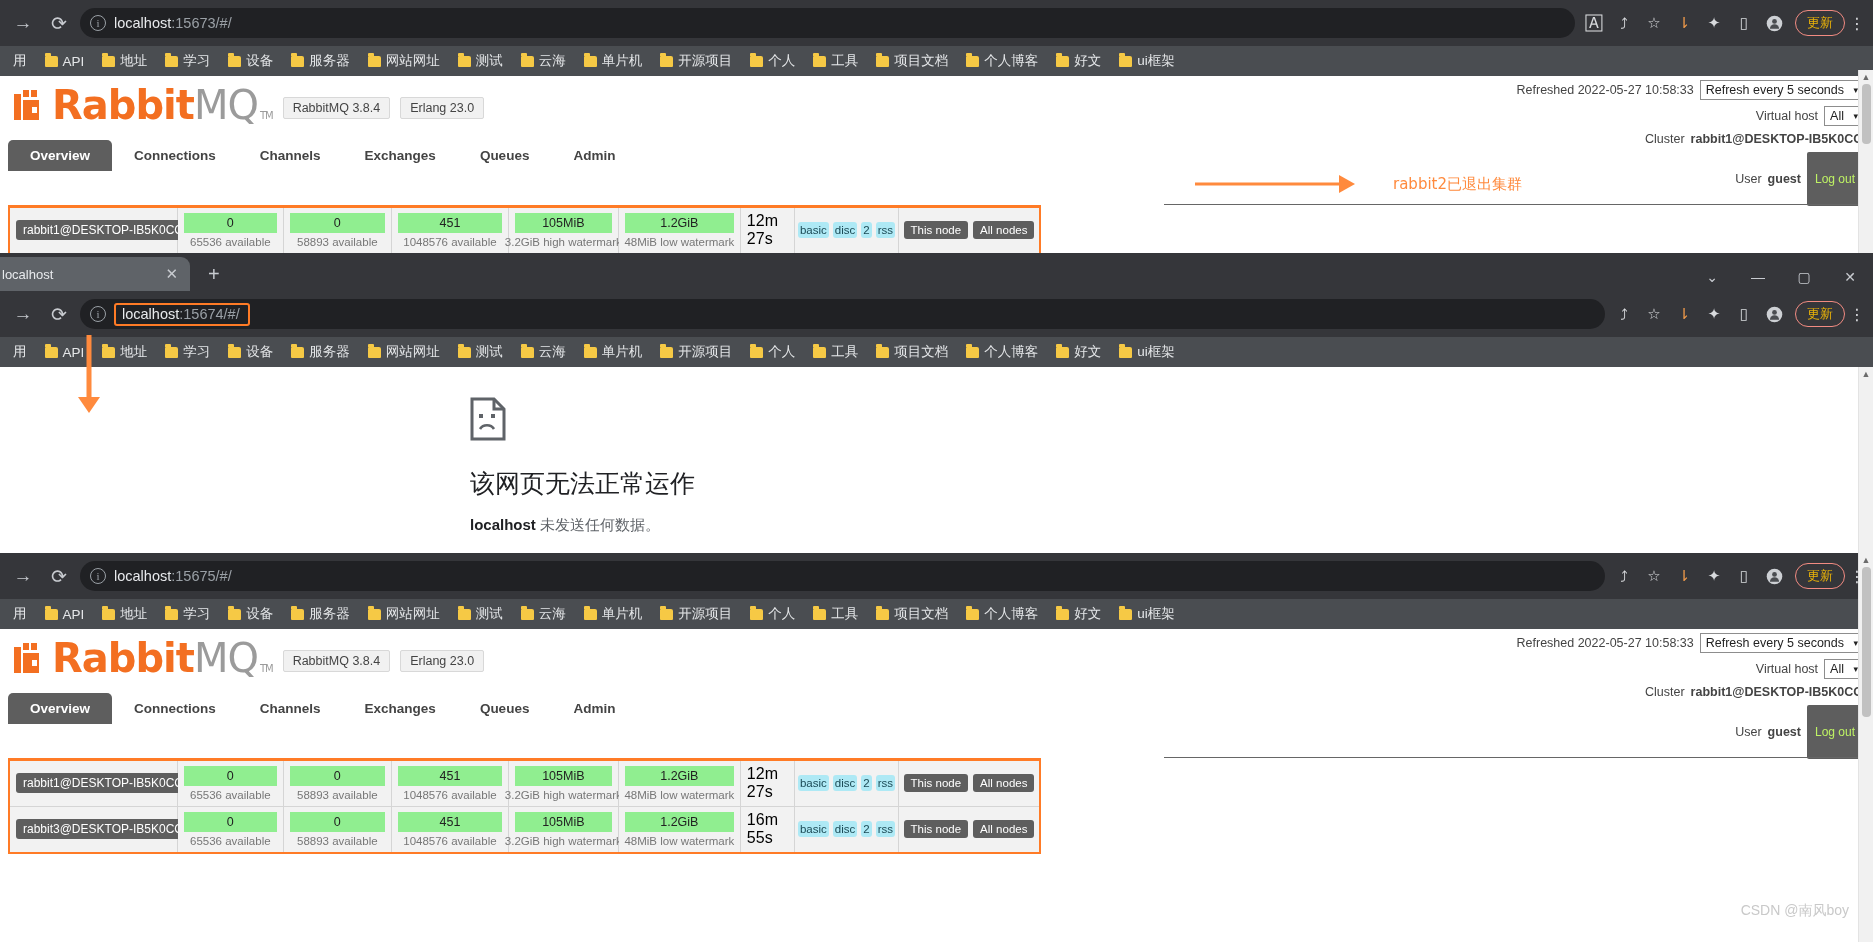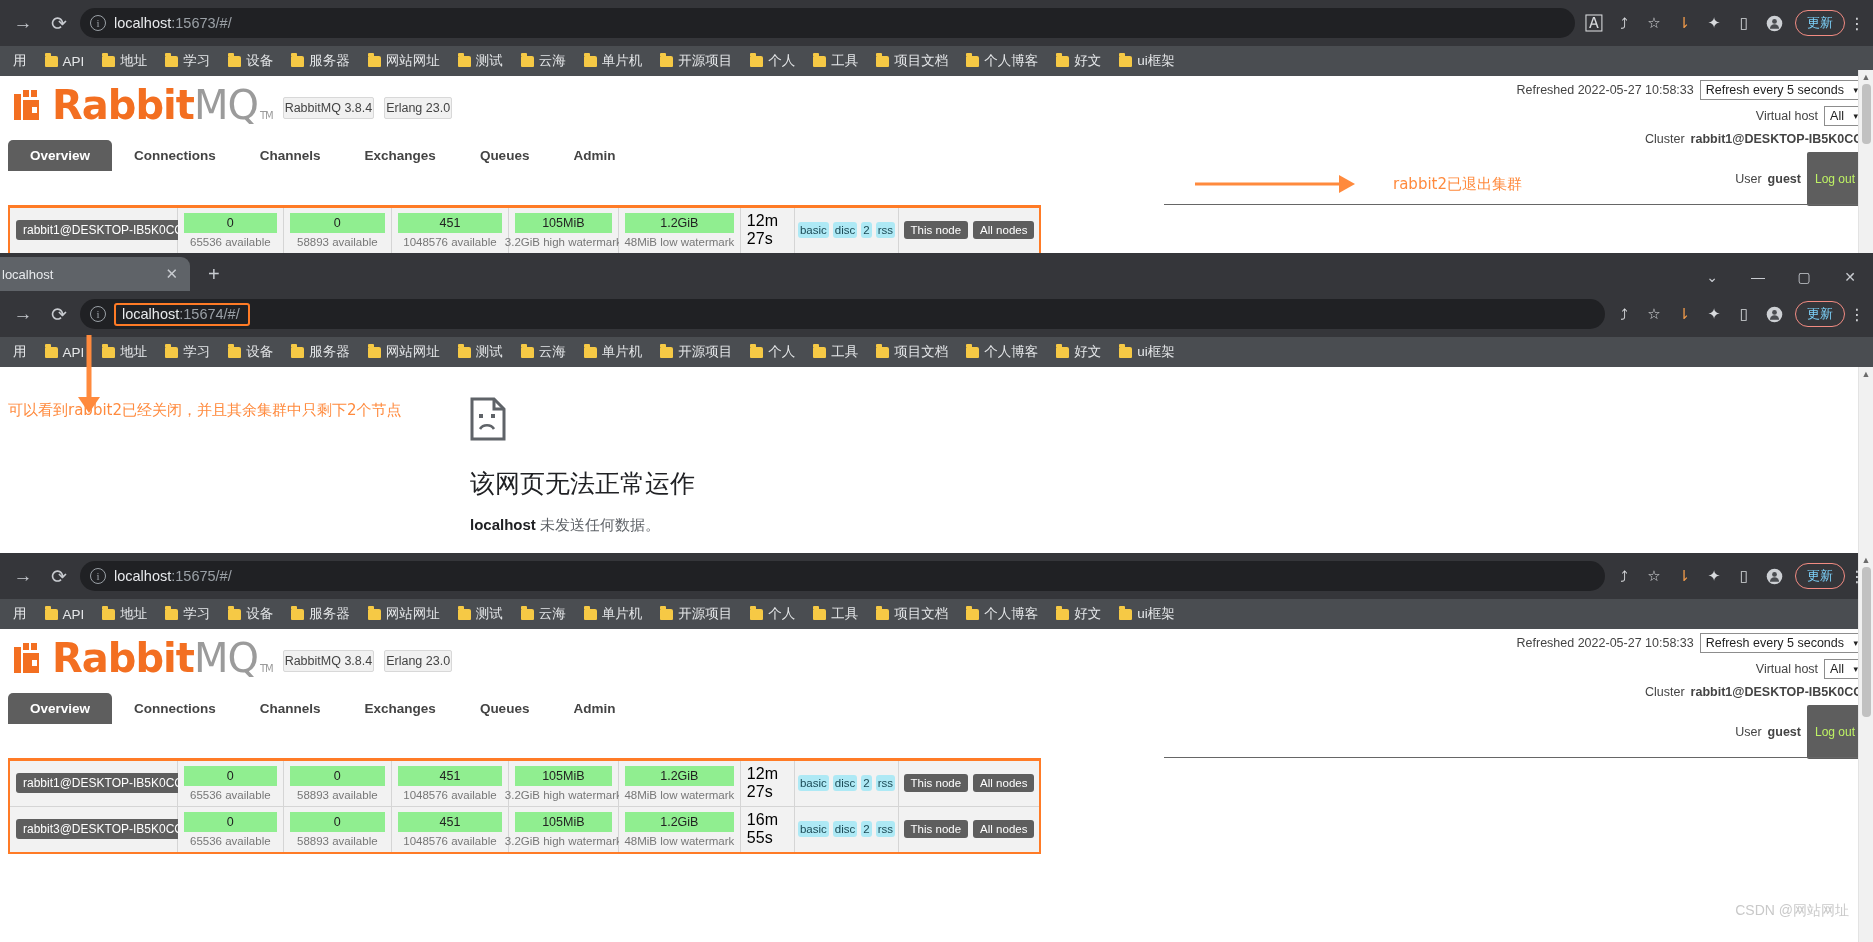--- a/index.html
+++ b/index.html
@@ -34,21 +34,21 @@
   .url-text { font-size:14.5px; color:#9aa0a6; white-space:nowrap; }
   .url-text b { color:#e8eaed; font-weight:400; }
   .url-box-hl {
     border:2.5px solid #ff7b26; border-radius:3px; padding:1px 8px 2px 6px;
     display:flex; align-items:center;
   }
   .tb-right { display:flex; align-items:center; gap:4px; flex:0 0 auto; }
   .tb-ico { width:26px; height:26px; display:flex; align-items:center; justify-content:center;
             color:#d8dadd; font-size:15px; }
   .update-pill {
-    border:1px solid #f28b82; color:#7dd3fc; border-radius:13px; font-size:13px;
+    border:1px solid #f28b82; color:#eab308; border-radius:13px; font-size:13px;
     padding:3px 11px; margin-left:4px; white-space:nowrap;
   }
   .kebab { color:#d8dadd; font-size:16px; letter-spacing:0; width:16px; text-align:center;}
 
   
   .bookmarks {
     background:#4a4d51; height:30px; display:flex; align-items:center;
     gap:0; padding:0 4px; overflow:hidden; white-space:nowrap;
   }
   .bm { display:flex; align-items:center; gap:5px; padding:0 9px; flex:0 0 auto; }
@@ -79,21 +79,21 @@
   .rmq { background:#fff; position:relative; padding:0; }
   .rmq-header { position:relative; height:64px; }
   .logo-wrap { position:absolute; left:12px; top:12px; display:flex; align-items:flex-end; gap:10px; }
   .logo-mark { display:flex; align-items:flex-end; }
   .logo-txt { font-size:40px; letter-spacing:-1px; line-height:0.85; font-family:"DejaVu Sans", sans-serif;}
   .logo-rabbit { color:#f36f21; font-weight:700; }
   .logo-mq { color:#9b9b9b; font-weight:400; }
   .logo-tm { font-size:10px; color:#9b9b9b; margin-left:2px; margin-bottom:4px;}
   .ver-pill {
     background:#f1f1f1; border:1px solid #d8d8d8; font-size:12.5px; color:#444;
-    padding:3px 1px; border-radius:2px; margin-bottom:3px;
+    padding:3px 9px; border-radius:2px; margin-bottom:3px;
   }
   .rmq-right { position:absolute; right:10px; top:4px; text-align:right; font-size:12.5px; color:#444; }
   .rmq-right .line { margin-bottom:6px; display:flex; justify-content:flex-end; align-items:center; gap:6px;}
   .sel {
     border:1px solid #8d8d8d; background:#fff; font-size:12.5px; padding:2px 18px 2px 5px;
     color:#222; position:relative; font-family:"Liberation Sans", sans-serif;
   }
   .sel:after{ content:"\25BE"; position:absolute; right:4px; top:50%; transform:translateY(-50%); font-size:9px;}
   .logout-btn { background:#5e5e5e; color:#bef264; font-size:12px; padding:20px 8px; border-radius:2px; }
 
@@ -480,21 +480,20 @@
         <div class="err-title">该网页无法正常运作</div>
         <div class="err-sub"><b>localhost</b><span> 未发送任何数据。</span></div>
 
       </div>
     </div>
 
     <div class="arrow-v" style="left:89px;top:82px;height:78px;">
       <div class="shaft" style="height:62px;"></div>
       <div class="head" style="top:62px;"></div>
     </div>
-    <div class="anno-text" style="left:8px;top:148px;">可以看到rabbit2已经关闭，并且其余集群中只剩下2个节点</div>
 
     <div class="scrollbar-v" style="top:114px;height:186px;">
       <div class="sb-arrow" style="padding:2px 0;">▲</div>
     </div>
   </div>
 
   <div style="position:absolute;left:0;top:553px;width:1873px;height:389px;overflow:hidden;">
 
     <div class="chrome-toolbar">
       <div class="nav-ico">→</div>
@@ -716,16 +715,16 @@
             </div>
           </div>
         </div>
     </div>
 
     <div class="scrollbar-v" style="top:0;height:389px;">
       <div class="sb-arrow" style="padding:2px 0;">▲</div>
       <div class="thumb" style="height:150px;"></div>
     </div>
 
-    <div class="csdn">CSDN @网站网址</div>
+    <div class="csdn">CSDN @南风boy</div>
   </div>
 
 </div>
 
 </body></html>

